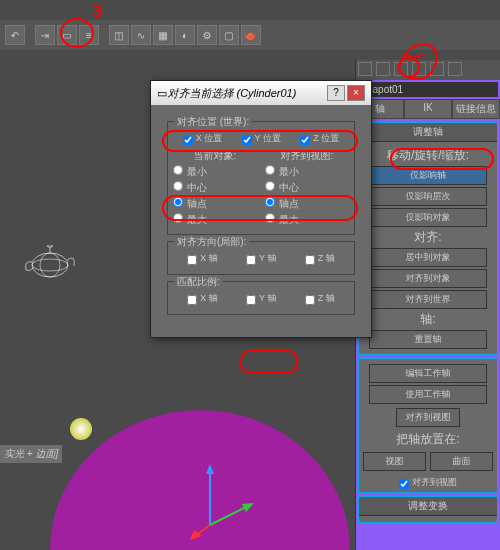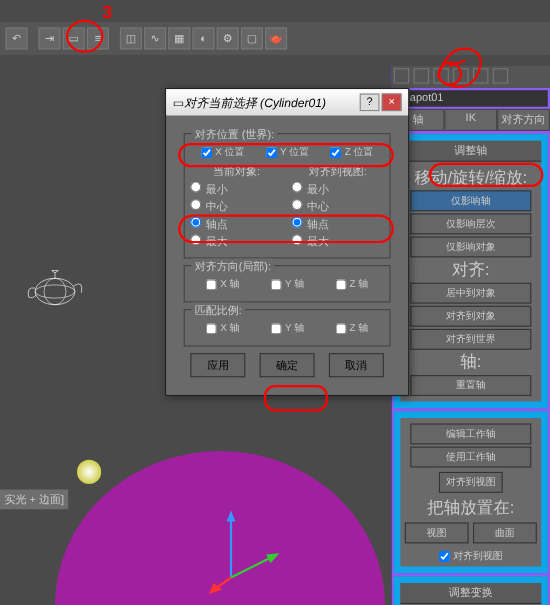--- a/index.html
+++ b/index.html
@@ -2,42 +2,42 @@
 <html><head>
 <meta charset="utf-8">
 <style>
 * { box-sizing: border-box; margin: 0; padding: 0; font-family: "Microsoft YaHei", sans-serif; }
 body { background: #4a4a4a; width: 500px; height: 550px; overflow: hidden; position: relative; color: #ccc; font-size: 11px; }
 
 .toolbar { position: absolute; top: 20px; left: 0; height: 30px; background: #555; width: 500px; display: flex; align-items: center; padding: 0 5px; gap: 2px; }
 .tool-btn { width: 20px; height: 20px; background: #666; border: 1px solid #777; display: inline-flex; align-items: center; justify-content: center; font-size: 10px; }
 .tool-sep { width: 6px; }
 
-.viewport { position: absolute; top: 50px; left: 0; width: 368px; height: 500px; background: #4a4a4a; }
+.viewport { position: absolute; top: 50px; left: 0; width: 368px; height: 500px; background: #4a4a4a; font-style: italic; }
 .teapot { position: absolute; top: 190px; left: 20px; width: 60px; height: 40px; }
 .purple-disc { position: absolute; bottom: 0; left: 50px; width: 300px; height: 140px; background: #a020a0; border-radius: 50% 50% 0 0 / 100% 100% 0 0; }
 .sphere { position: absolute; bottom: 110px; left: 70px; width: 22px; height: 22px; border-radius: 50%; background: radial-gradient(#fff,#bb0); }
 .gizmo { position: absolute; bottom: 10px; left: 190px; }
 
 .label-left { position: absolute; top: 395px; left: 0; background: #6e6e6e; padding: 2px 4px; font-size: 10px; }
 
 .side-panel { position: absolute; top: 60px; right: 0; width: 145px; height: 490px; background: #8b5cf6; border-left: 1px solid #333; font-size: 10px; }
 .side-icons { height: 20px; background: #555; display: flex; gap: 4px; padding: 2px; }
 .side-icons .ic { width: 14px; height: 14px; border: 1px solid #777; }
 .obj-name { background: #333; padding: 2px 4px; margin: 2px; }
 .side-tabs { display: flex; background: #666; }
 .side-tabs div { flex: 1; text-align: center; padding: 2px; border: 1px solid #444; }
-.side-section { border: 6px solid #0ea5e9; margin: 3px 2px; background: #6a6a6a; }
+.side-section { border: 1px solid #0ea5e9; margin: 3px 2px; background: #6a6a6a; }
 .side-header { text-align: center; background: #5a5a5a; padding: 2px; border-bottom: 1px solid #333; }
 .side-body { padding: 3px; }
-.side-label { text-align: center; font-size: 15px; margin: 2px 0; }
+.side-label { text-align: center; font-size: 12px; margin: 2px 0; }
 .side-btn { background: #666; border: 1px solid #333; text-align: center; padding: 2px 4px; margin: 2px auto; font-size: 9px; display: block; width: 90%; }
 .side-btn.hl { background: #3a6a9a; }
 .side-row { display: flex; gap: 2px; justify-content: center; }
-.chk { display: flex; align-items: center; gap: 3px; font-size: 9px; }
+.chk { display: flex; align-items: flex-end; gap: 3px; font-size: 9px; }
 .chk input { width: 10px; height: 10px; }
 
 .dialog { position: absolute; top: 80px; left: 150px; width: 222px; background: #6a6a6a; border: 1px solid #222; box-shadow: 2px 2px 8px rgba(0,0,0,.5); }
 .dlg-title { background: linear-gradient(#fff,#ddd); color: #000; padding: 4px 6px; display: flex; align-items: center; font-size: 11px; }
 .dlg-title .t { flex: 1; font-style: italic; }
 .dlg-title .bx { width: 18px; height: 16px; background: #ddd; border: 1px solid #888; margin-left: 2px; text-align: center; font-size: 10px; line-height: 14px; }
 .dlg-title .close { background: #c44; color: #fff; }
 .dlg-body { padding: 16px; }
 .grp { border: 1px solid #444; margin-bottom: 6px; padding: 6px 5px 5px; position: relative; }
 .grp-title { position: absolute; top: -7px; left: 6px; background: #6a6a6a; padding: 0 3px; font-size: 10px; }
@@ -100,21 +100,21 @@
     <div class="ic"></div>
     <div class="ic"></div>
     <div class="ic"></div>
     <div class="ic"></div>
     <div class="ic"></div>
   </div>
   <div class="obj-name">Teapot01</div>
   <div class="side-tabs">
     <div>轴</div>
     <div>IK</div>
-    <div>对齐方向</div>
+    <div>链接信息</div>
   </div>
 
   <div class="side-section">
     <div class="side-header">调整轴</div>
     <div class="side-body">
       <div class="side-label">移动/旋转/缩放:</div>
       <div class="side-btn hl">仅影响轴</div>
       <div class="side-btn">仅影响层次</div>
       <div class="side-btn">仅影响对象</div>
       <div class="side-label">对齐:</div>
@@ -252,25 +252,20 @@
             <input type="checkbox" style="">
             <span>Y 轴</span>
           </label>
         <label class="chk">
             <input type="checkbox" style="">
             <span>Z 轴</span>
           </label>
       </div>
     </div>
 
-    <div class="btn-row">
-      <button class="dlg-btn">应用</button>
-      <button class="dlg-btn">确定</button>
-      <button class="dlg-btn">取消</button>
-    </div>
   </div>
 </div>
 
 <div class="annot-text" style="top:3px;left:93px">3</div>
 <div class="annot-red" style="top:18px;left:60px;width:34px;height:30px"></div>
 <div class="annot-red" style="top:130px;left:162px;width:196px;height:22px;border-radius:14px"></div>
 <div class="annot-red" style="top:195px;left:162px;width:196px;height:26px;border-radius:14px"></div>
 <div class="annot-red" style="top:350px;left:240px;width:58px;height:24px;border-radius:10px"></div>
 <div class="annot-red" style="top:56px;left:398px;width:22px;height:22px"></div>
 <div class="annot-red" style="top:148px;left:390px;width:104px;height:22px;border-radius:12px"></div>

